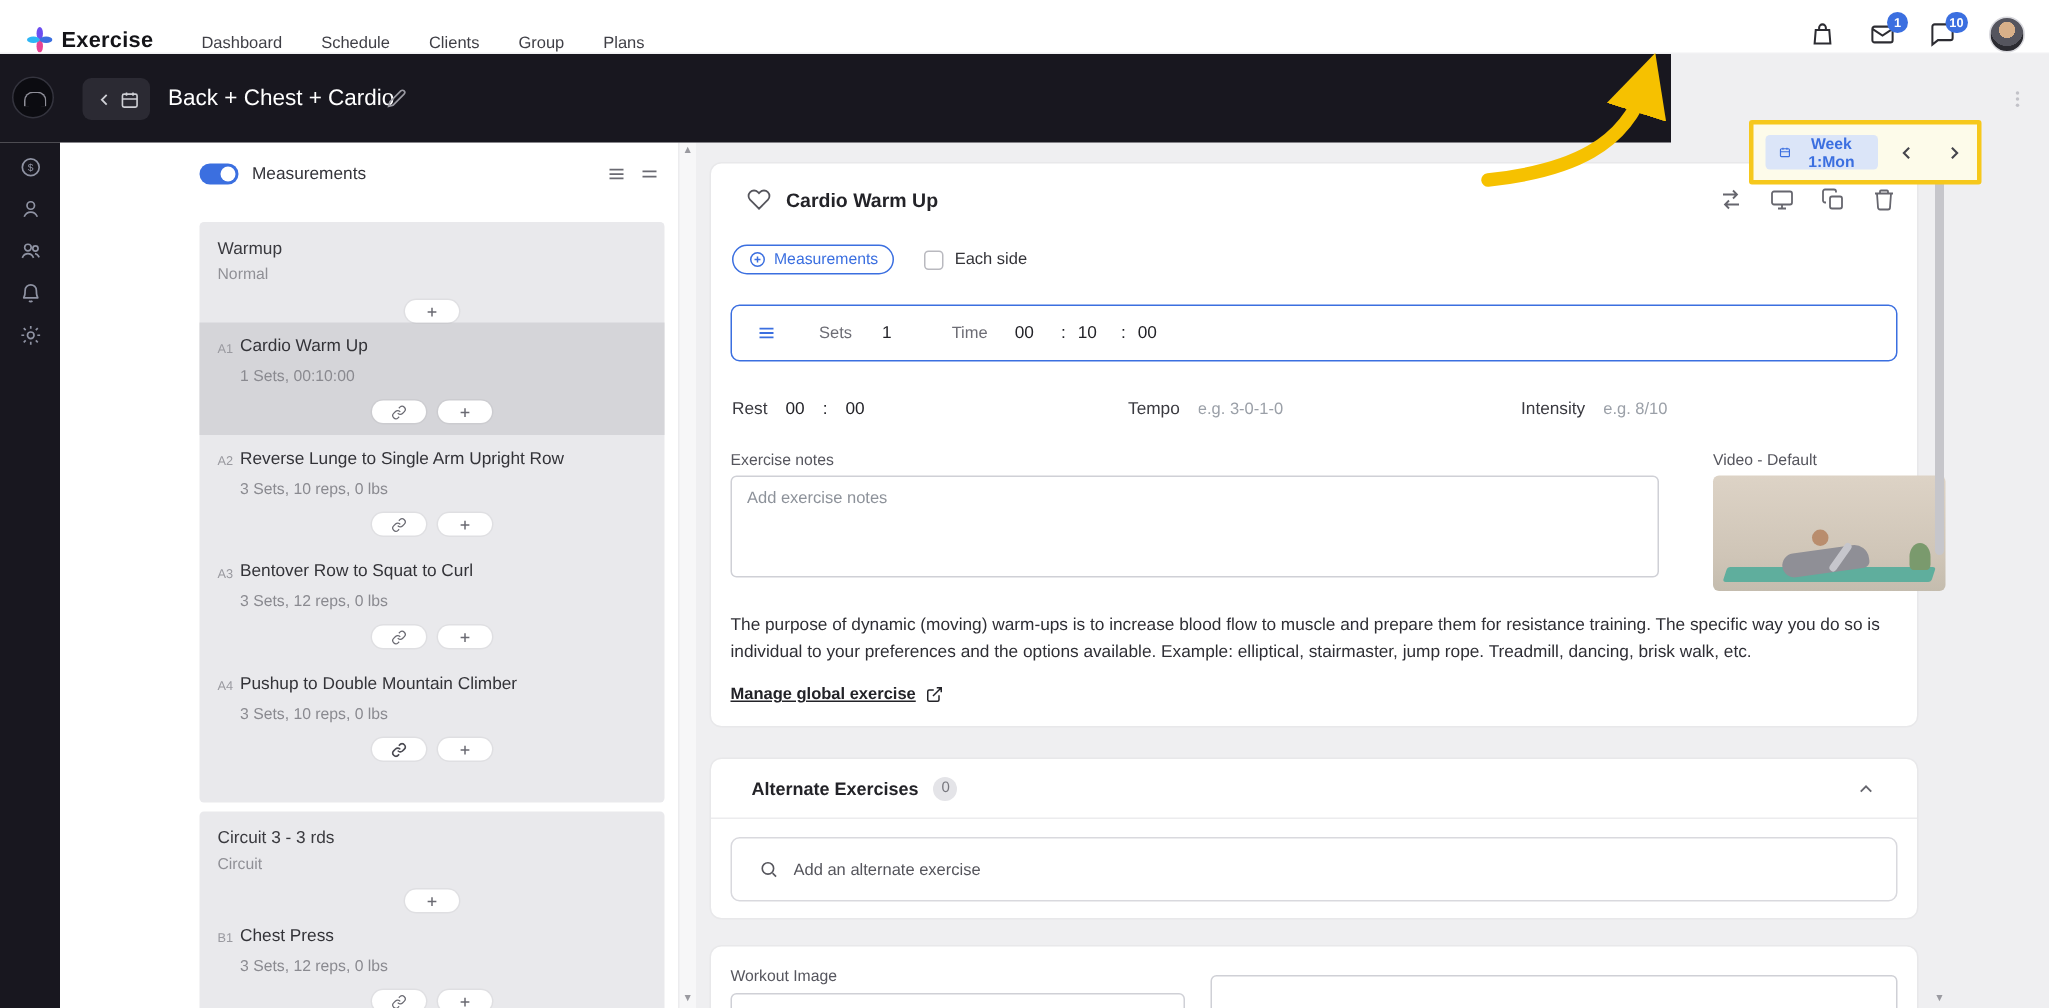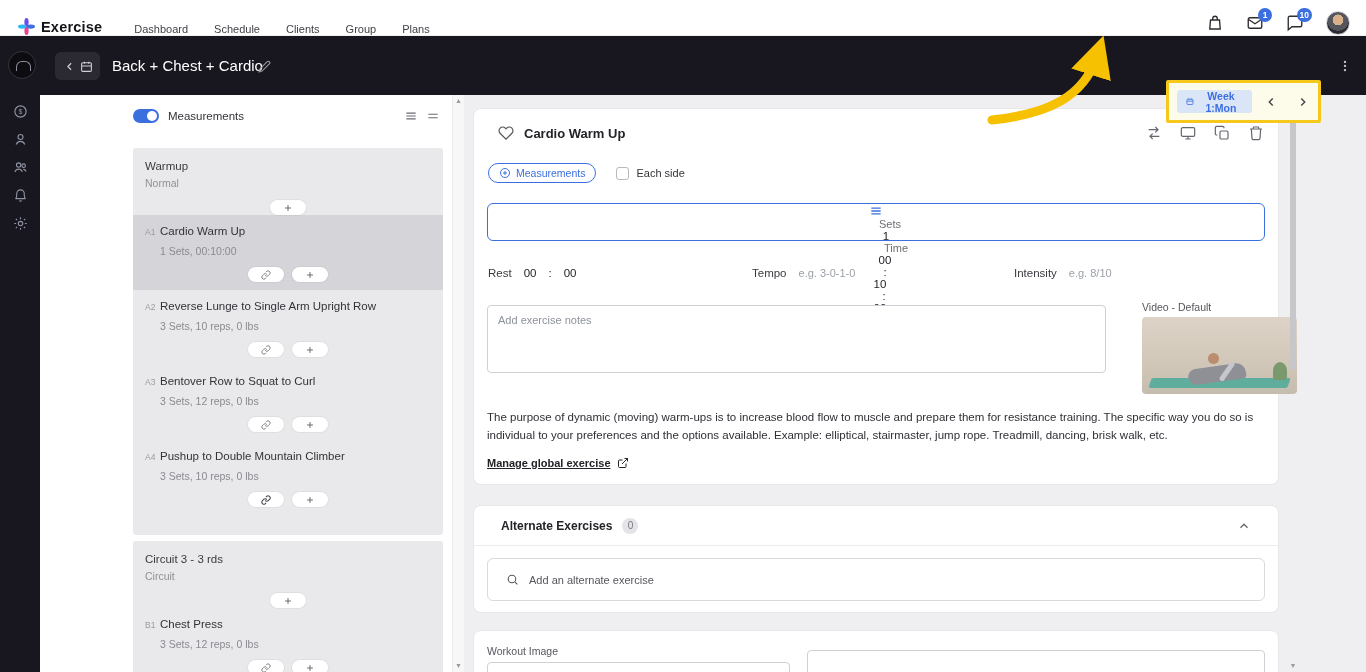--- a/index.html
+++ b/index.html
@@ -13,21 +13,21 @@
   .brand-name { font-size:14.5px; font-weight:bold; color:#141418; letter-spacing:.2px; }
   .topnav { display:flex; align-items:center; gap:26px; margin-left:32px; }
   .nav-item { font-size:11px; color:#3f3f46; cursor:pointer; text-decoration:none; }
   .topbar-right { margin-left:auto; display:flex; align-items:center; gap:22px; margin-right:16px; }
   .tb-icon { position:relative; width:18px; height:18px; color:#2c2c32; cursor:pointer; display:inline-flex; }
   .tb-icon svg { width:18px; height:18px; }
   .badge { position:absolute; top:-6px; right:-8px; min-width:14px; height:14px; border-radius:8px; background:#3B6FE0; color:#fff; font-size:8.5px; display:flex; align-items:center; justify-content:center; padding:0 3px; font-weight:bold; }
   .avatar { width:24px; height:24px; border-radius:50%; background:radial-gradient(circle at 50% 36%, #d8b089 0 30%, #55555e 31% 60%, #2b2b31 61%); cursor:pointer; border:1px solid #d9d9de; }
 
   
-  .dark-header { position:absolute; left:0; top:36px; width:1366px; height:59px; background:#18171F; z-index:4; }
+  .dark-header { position:absolute; left:0; top:36px; width:1114px; height:59px; background:#18171F; z-index:4; }
   .org-logo { position:absolute; left:8px; top:15px; width:28px; height:28px; border-radius:50%; background:#0c0c11; border:1px solid #34343e; cursor:pointer; }
   .org-logo::after { content:""; position:absolute; left:7px; top:9px; width:13px; height:9px; border:1.5px solid #8f8f99; border-bottom:none; border-radius:6px 6px 0 0; }
   .back-group { position:absolute; left:55px; top:16px; width:45px; height:28px; background:#2b2a33; border-radius:6px; display:flex; align-items:center; justify-content:center; gap:4px; color:#cfd0d6; cursor:pointer; }
   .back-group svg { width:13px; height:13px; }
   .workout-title { position:absolute; left:112px; top:0; line-height:59px; font-size:15px; font-weight:500; color:#fff; }
   .edit-pencil { position:absolute; left:258px; top:23px; width:13px; height:13px; color:#9a9aa2; cursor:pointer; }
   .edit-pencil svg { width:13px; height:13px; }
   .week-highlight { position:absolute; left:1166px; top:8px; width:155px; height:43px; border:3px solid #F6C81C; background:#FDFBEA; border-radius:2px; display:flex; align-items:center; padding:0 8px; }
   .week-pill { display:flex; align-items:center; gap:5px; height:23px; padding:0 9px; background:#dbe5f8; border:none; border-radius:3px; color:#3B6FE0; font-size:10.5px; font-weight:bold; cursor:pointer; font-family:inherit; }
   .week-pill svg { width:11px; height:11px; }
@@ -82,21 +82,21 @@
   .icon svg { width:16px; height:16px; }
   .heart { color:#55555c; cursor:pointer; }
   .mc-title { font-size:13px; font-weight:bold; color:#232328; margin-left:10px; }
   .mc-actions { margin-left:auto; display:flex; gap:18px; }
   .mc-actions .icon { cursor:pointer; }
   .mc-controls { display:flex; align-items:center; margin:20px 0 0 14px; }
   .meas-pill { display:flex; align-items:center; gap:5px; height:20px; padding:0 10px; border:1px solid #3B6FE0; border-radius:11px; background:#fff; color:#3B6FE0; font-size:10.5px; cursor:pointer; font-family:inherit; }
   .meas-pill svg { width:12px; height:12px; }
   .checkbox { width:13px; height:13px; border:1.5px solid #b9b9bf; border-radius:3px; background:#fff; margin-left:20px; cursor:pointer; }
   .cb-label { font-size:11px; color:#333338; margin-left:7px; }
-  .sets-box { margin:20px 13px 0 13px; height:38px; border:1px solid #3B6FE0; border-radius:6px; display:flex; align-items:center; padding:0 16px; cursor:pointer;flex-direction:column; }
+  .sets-box { margin:20px 13px 0 13px; height:38px; border:1px solid #3B6FE0; border-radius:6px; display:flex; align-items:center; padding:0 16px; cursor:pointer; }
   .drag-handle { color:#3B6FE0; cursor:grab; display:inline-flex; }
   .drag-handle svg { width:14px; height:14px; }
   .sb-label { font-size:11px; color:#6d6d75; }
   .sb-val { font-size:11.5px; color:#232328; cursor:text; }
   .sb-colon { font-size:11.5px; color:#232328; }
   .sets-box .l-sets { margin-left:28px; } .sets-box .v-sets { margin-left:20px; }
   .sets-box .l-time { margin-left:40px; } .sets-box .v-hh { margin-left:18px; }
   .sets-box .c1 { margin-left:18px; } .sets-box .v-mm { margin-left:8px; }
   .sets-box .c2 { margin-left:16px; } .sets-box .v-ss { margin-left:8px; }
   .rest-row { position:relative; margin-top:26px; height:18px; }
@@ -517,20 +517,21 @@
           <input class="ghost-input" placeholder="e.g. 3-0-1-0" style="">
         </span>
         <span class="rr-g rr-int">
           <span class="rr-label">Intensity</span>
           <input class="ghost-input" placeholder="e.g. 8/10" style="">
         </span>
       </div>
 
       <div class="nv-row">
         <div class="notes-col">
+          <div class="small-label">Exercise notes</div>
           <textarea placeholder="Add exercise notes" style=""></textarea>
         </div>
         <div class="video-col">
           <div class="small-label">Video - Default</div>
           <div class="video-thumb">
             <div class="vt-mat"></div>
             <div class="vt-person"></div>
             <div class="vt-arm"></div>
             <div class="vt-head"></div>
             <div class="vt-plant"></div>

